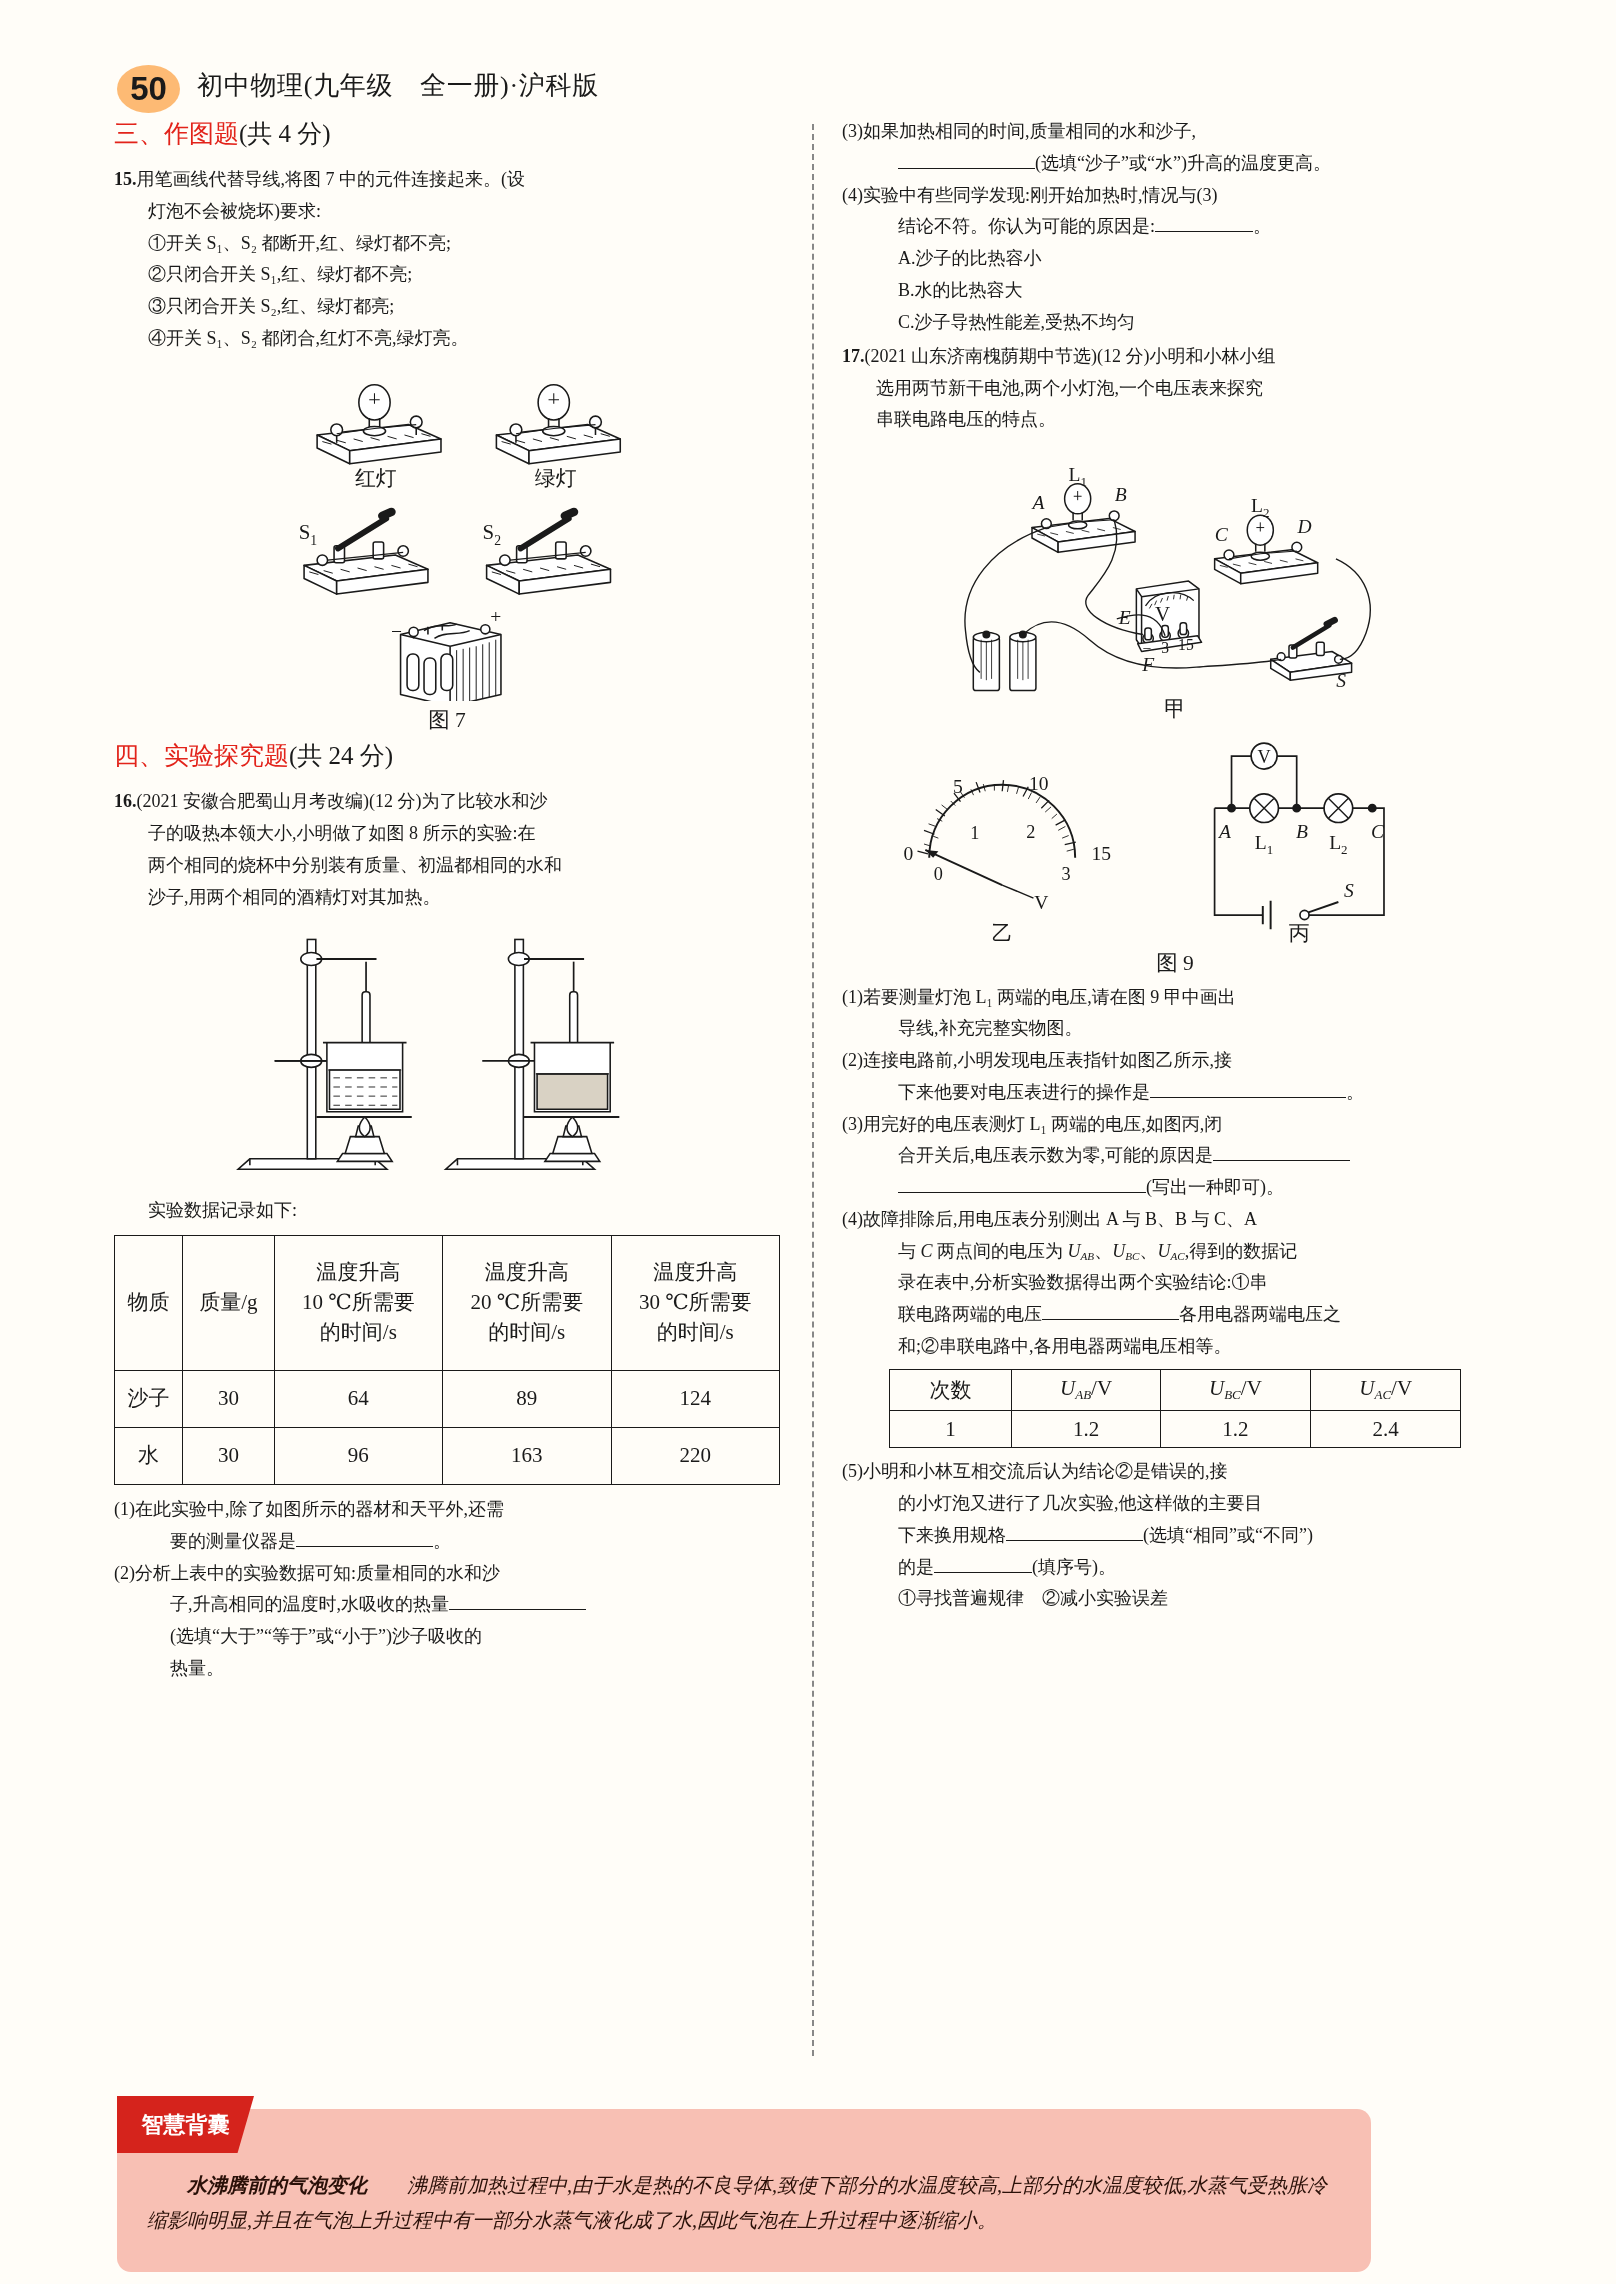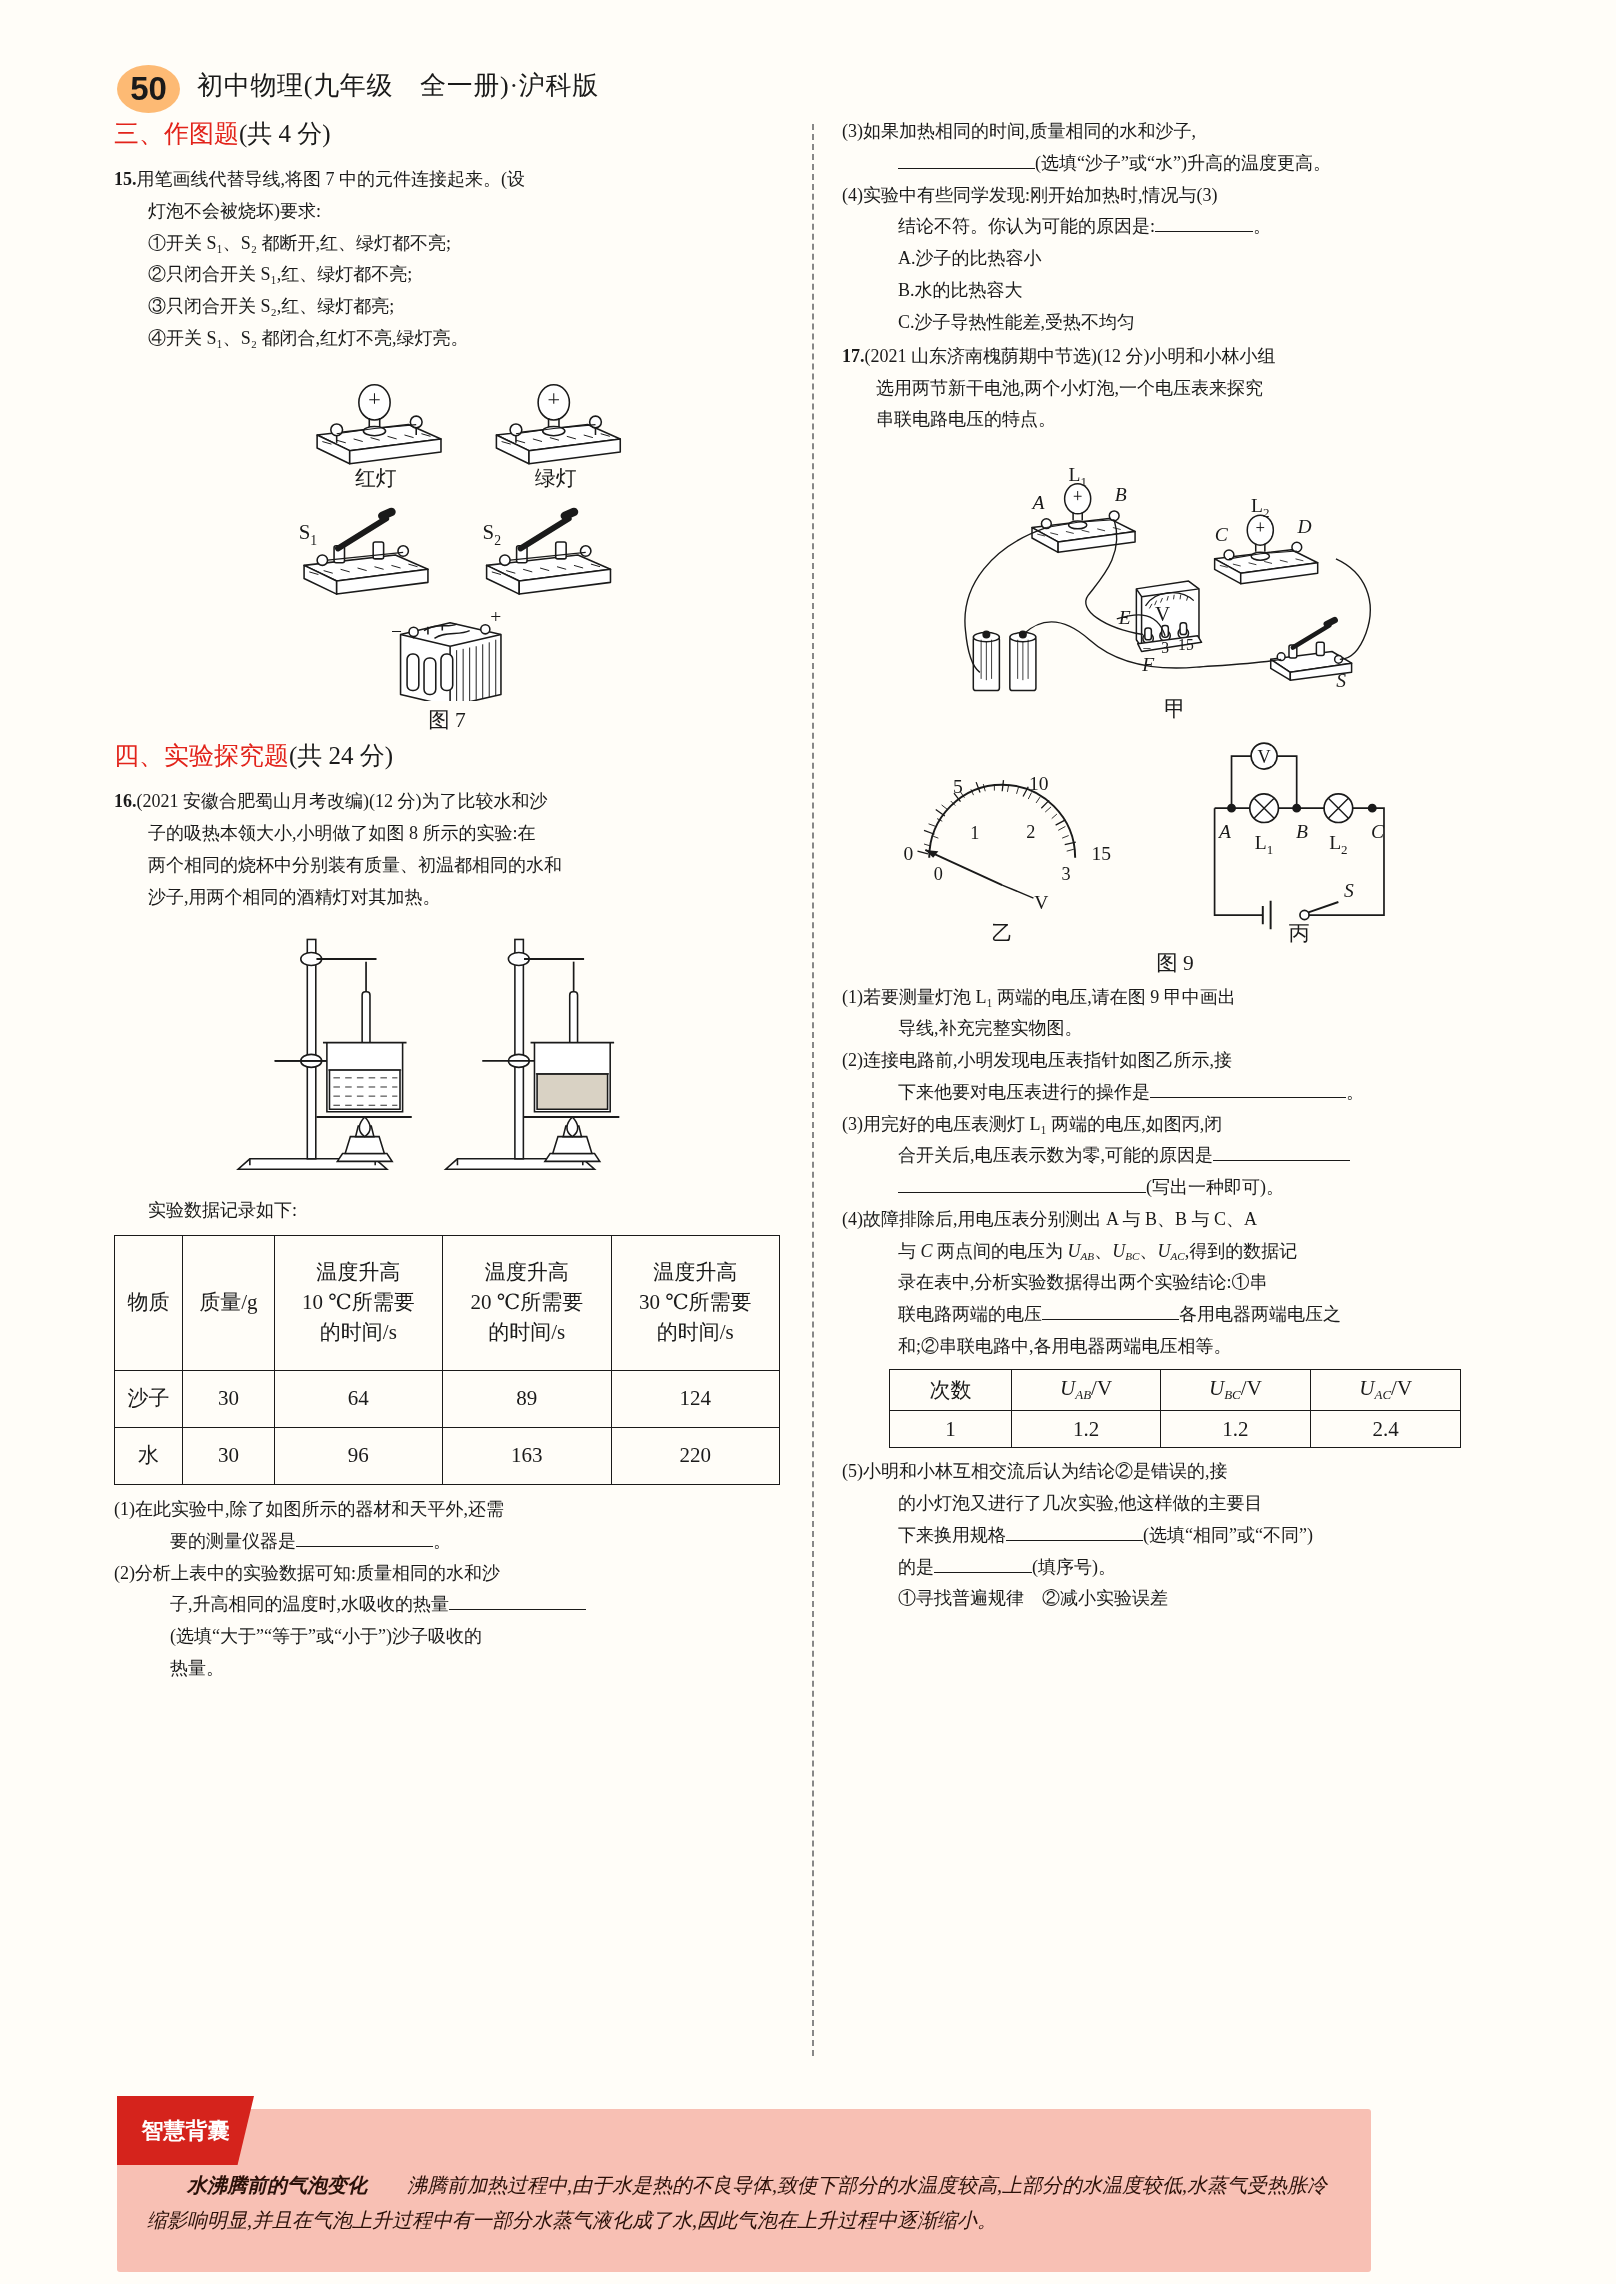--- a/index.html
+++ b/index.html
@@ -60,29 +60,29 @@
   table.t16 thead th{font-weight:400;height:121px;vertical-align:middle;}
   table.t16 tbody td{height:43px;}
   table.t17{margin:7.8px 0 9px 0;width:86%;margin-left:auto;margin-right:auto;}
   table.t17 th,table.t17 td{
     border:1.3px solid #1a1a1a;text-align:center;padding:5.9px 2.6px;font-weight:400;
   }
 
   
   .tipwrap{position:absolute;left:117px;top:2079px;width:1383px;}
   .tip-tab{
-    position:absolute;left:0;top:17px;width:137px;height:69px;
+    position:absolute;left:0;top:17px;width:137px;height:57px;
     background:#d5231c;color:#fff;font-size:22px;font-weight:700;
     display:flex;align-items:center;justify-content:center;
     font-family:"Liberation Sans",sans-serif;z-index:2;
     clip-path:polygon(0 0,100% 0,88% 100%,0 100%);
   }
   .tip-body{
     position:absolute;left:0;top:30px;width:1254px;min-height:163px;
-    background:#f8c0b4;border-radius:3px;
+    background:#f8c0b4;border-radius:14px;
     padding:59px 30px 22px 30px;box-sizing:border-box;
   }
   .tip-text{font-size:20px;line-height:1.75;font-style:italic;color:#2a1008;}
   .tip-text .lead{font-weight:700;}
 </style>
 </head>
 <body>
 
 <div class="page">
 

